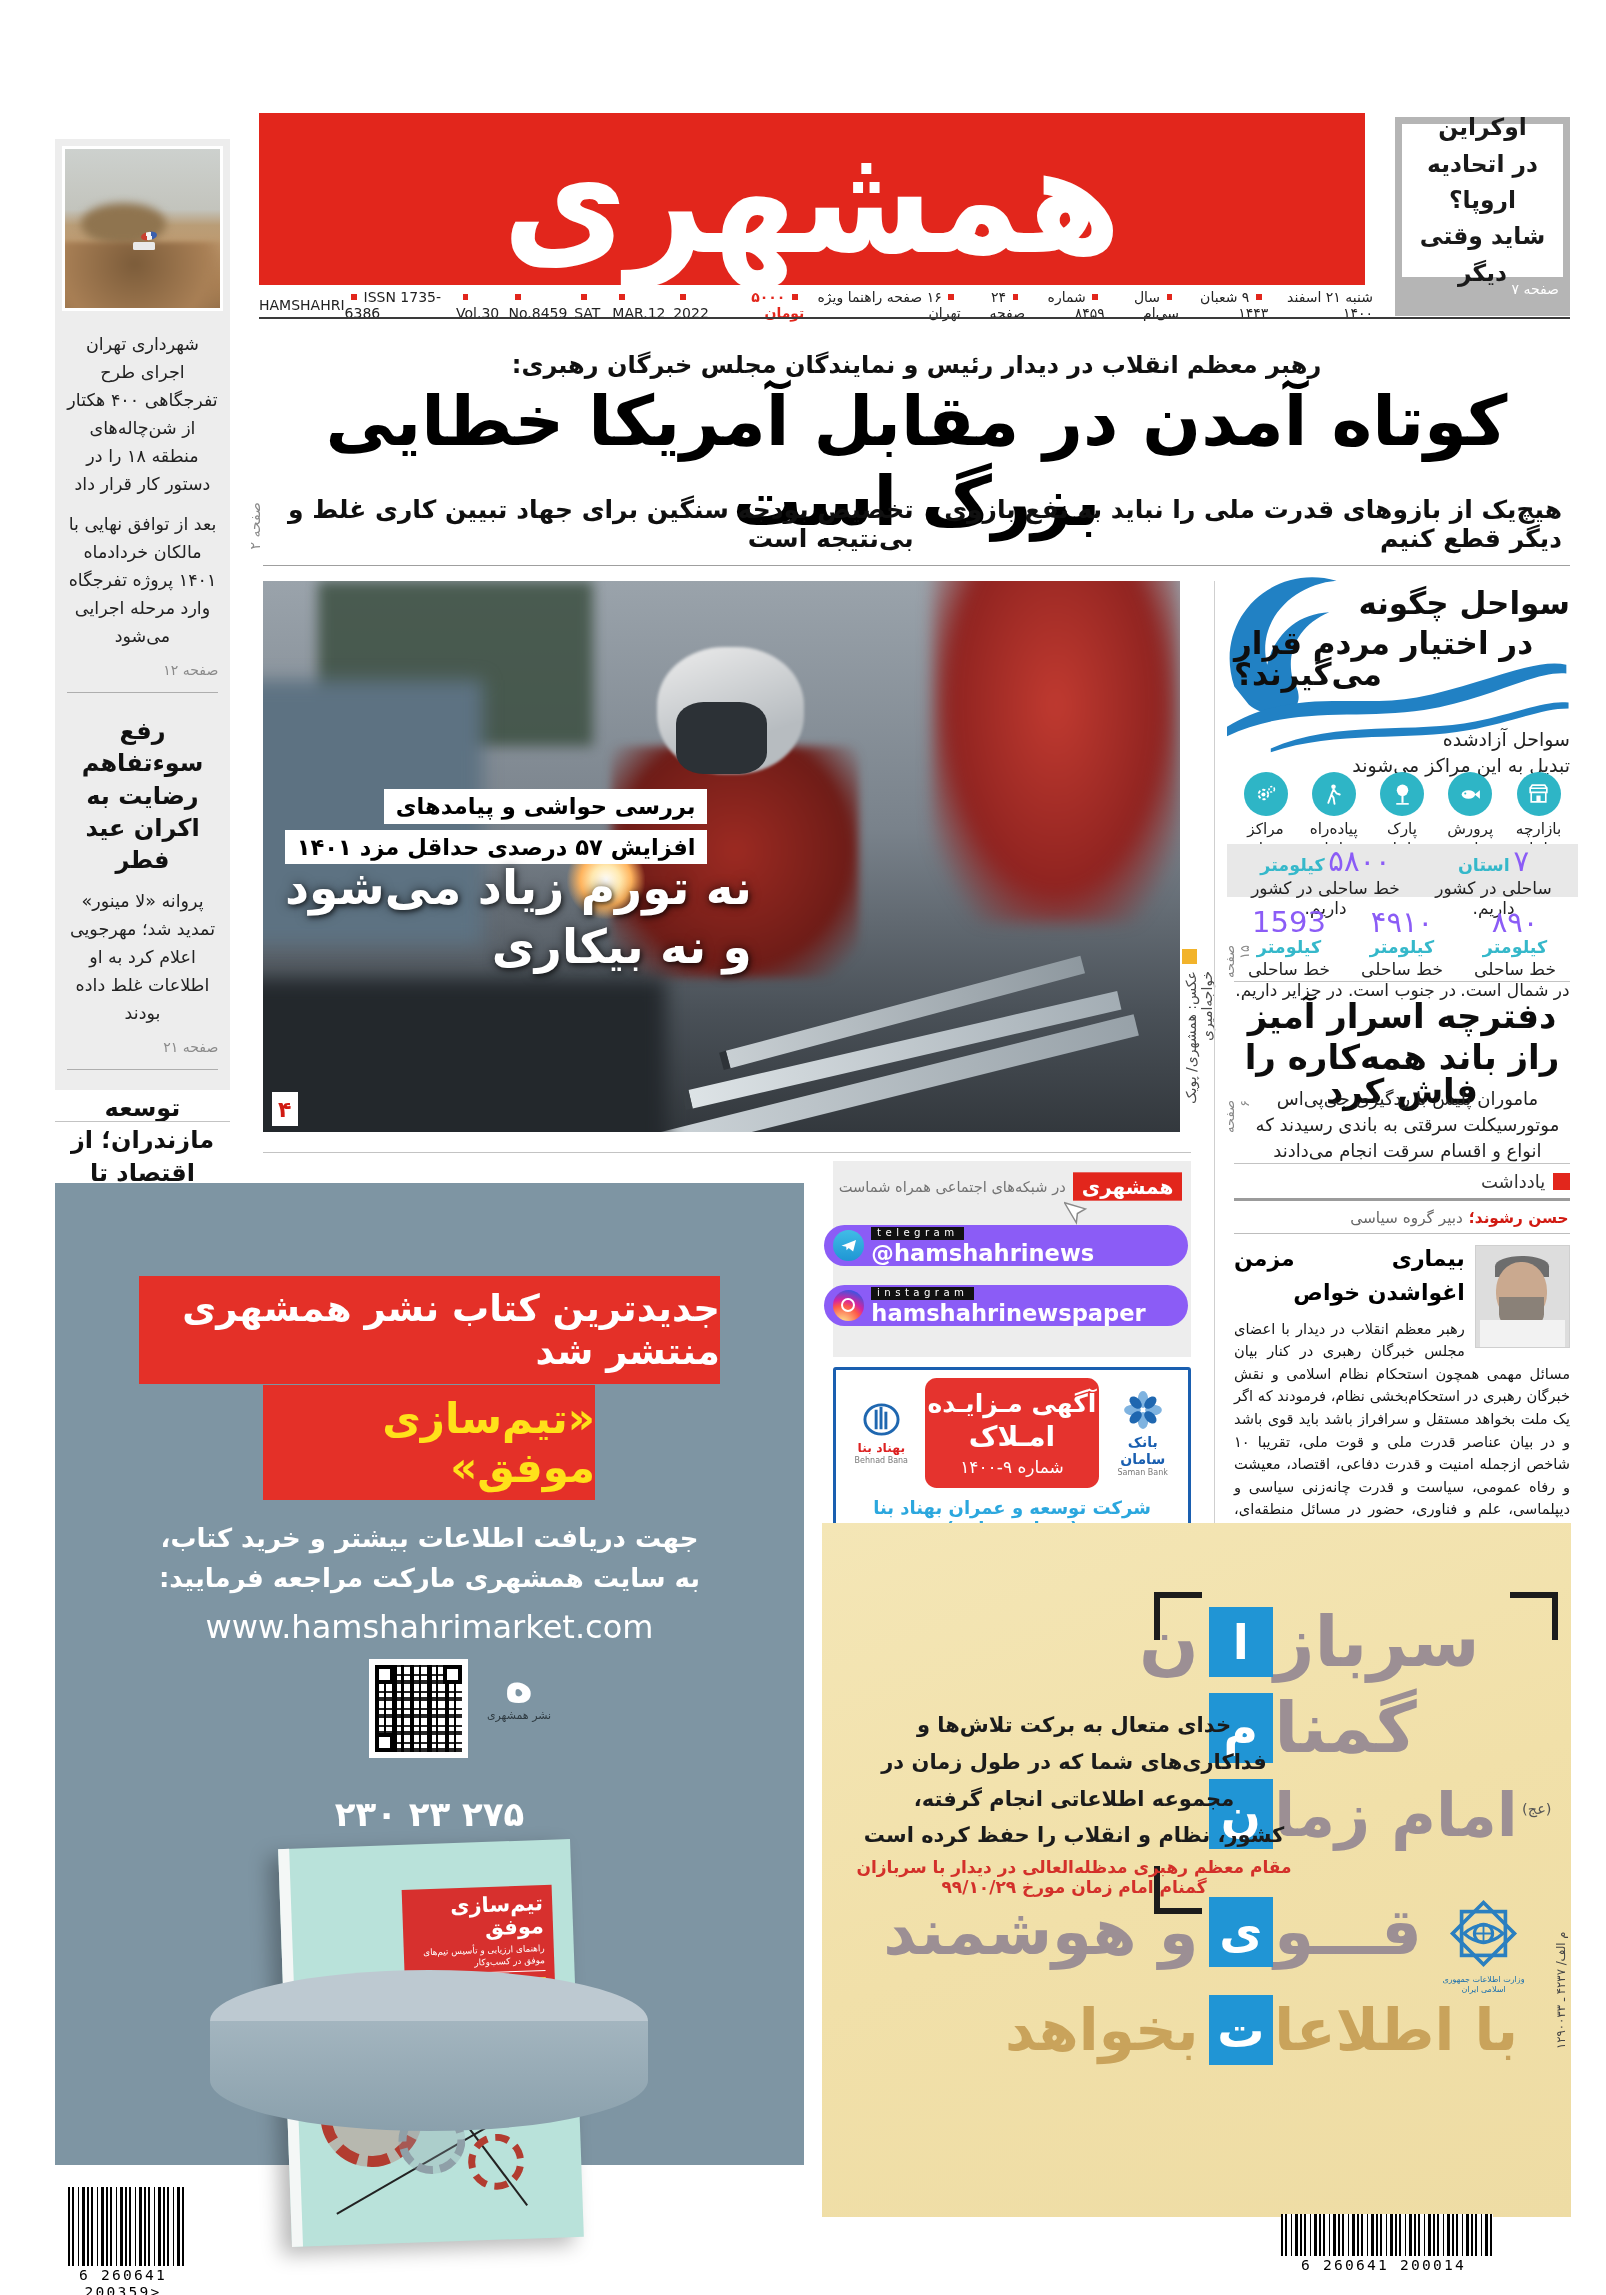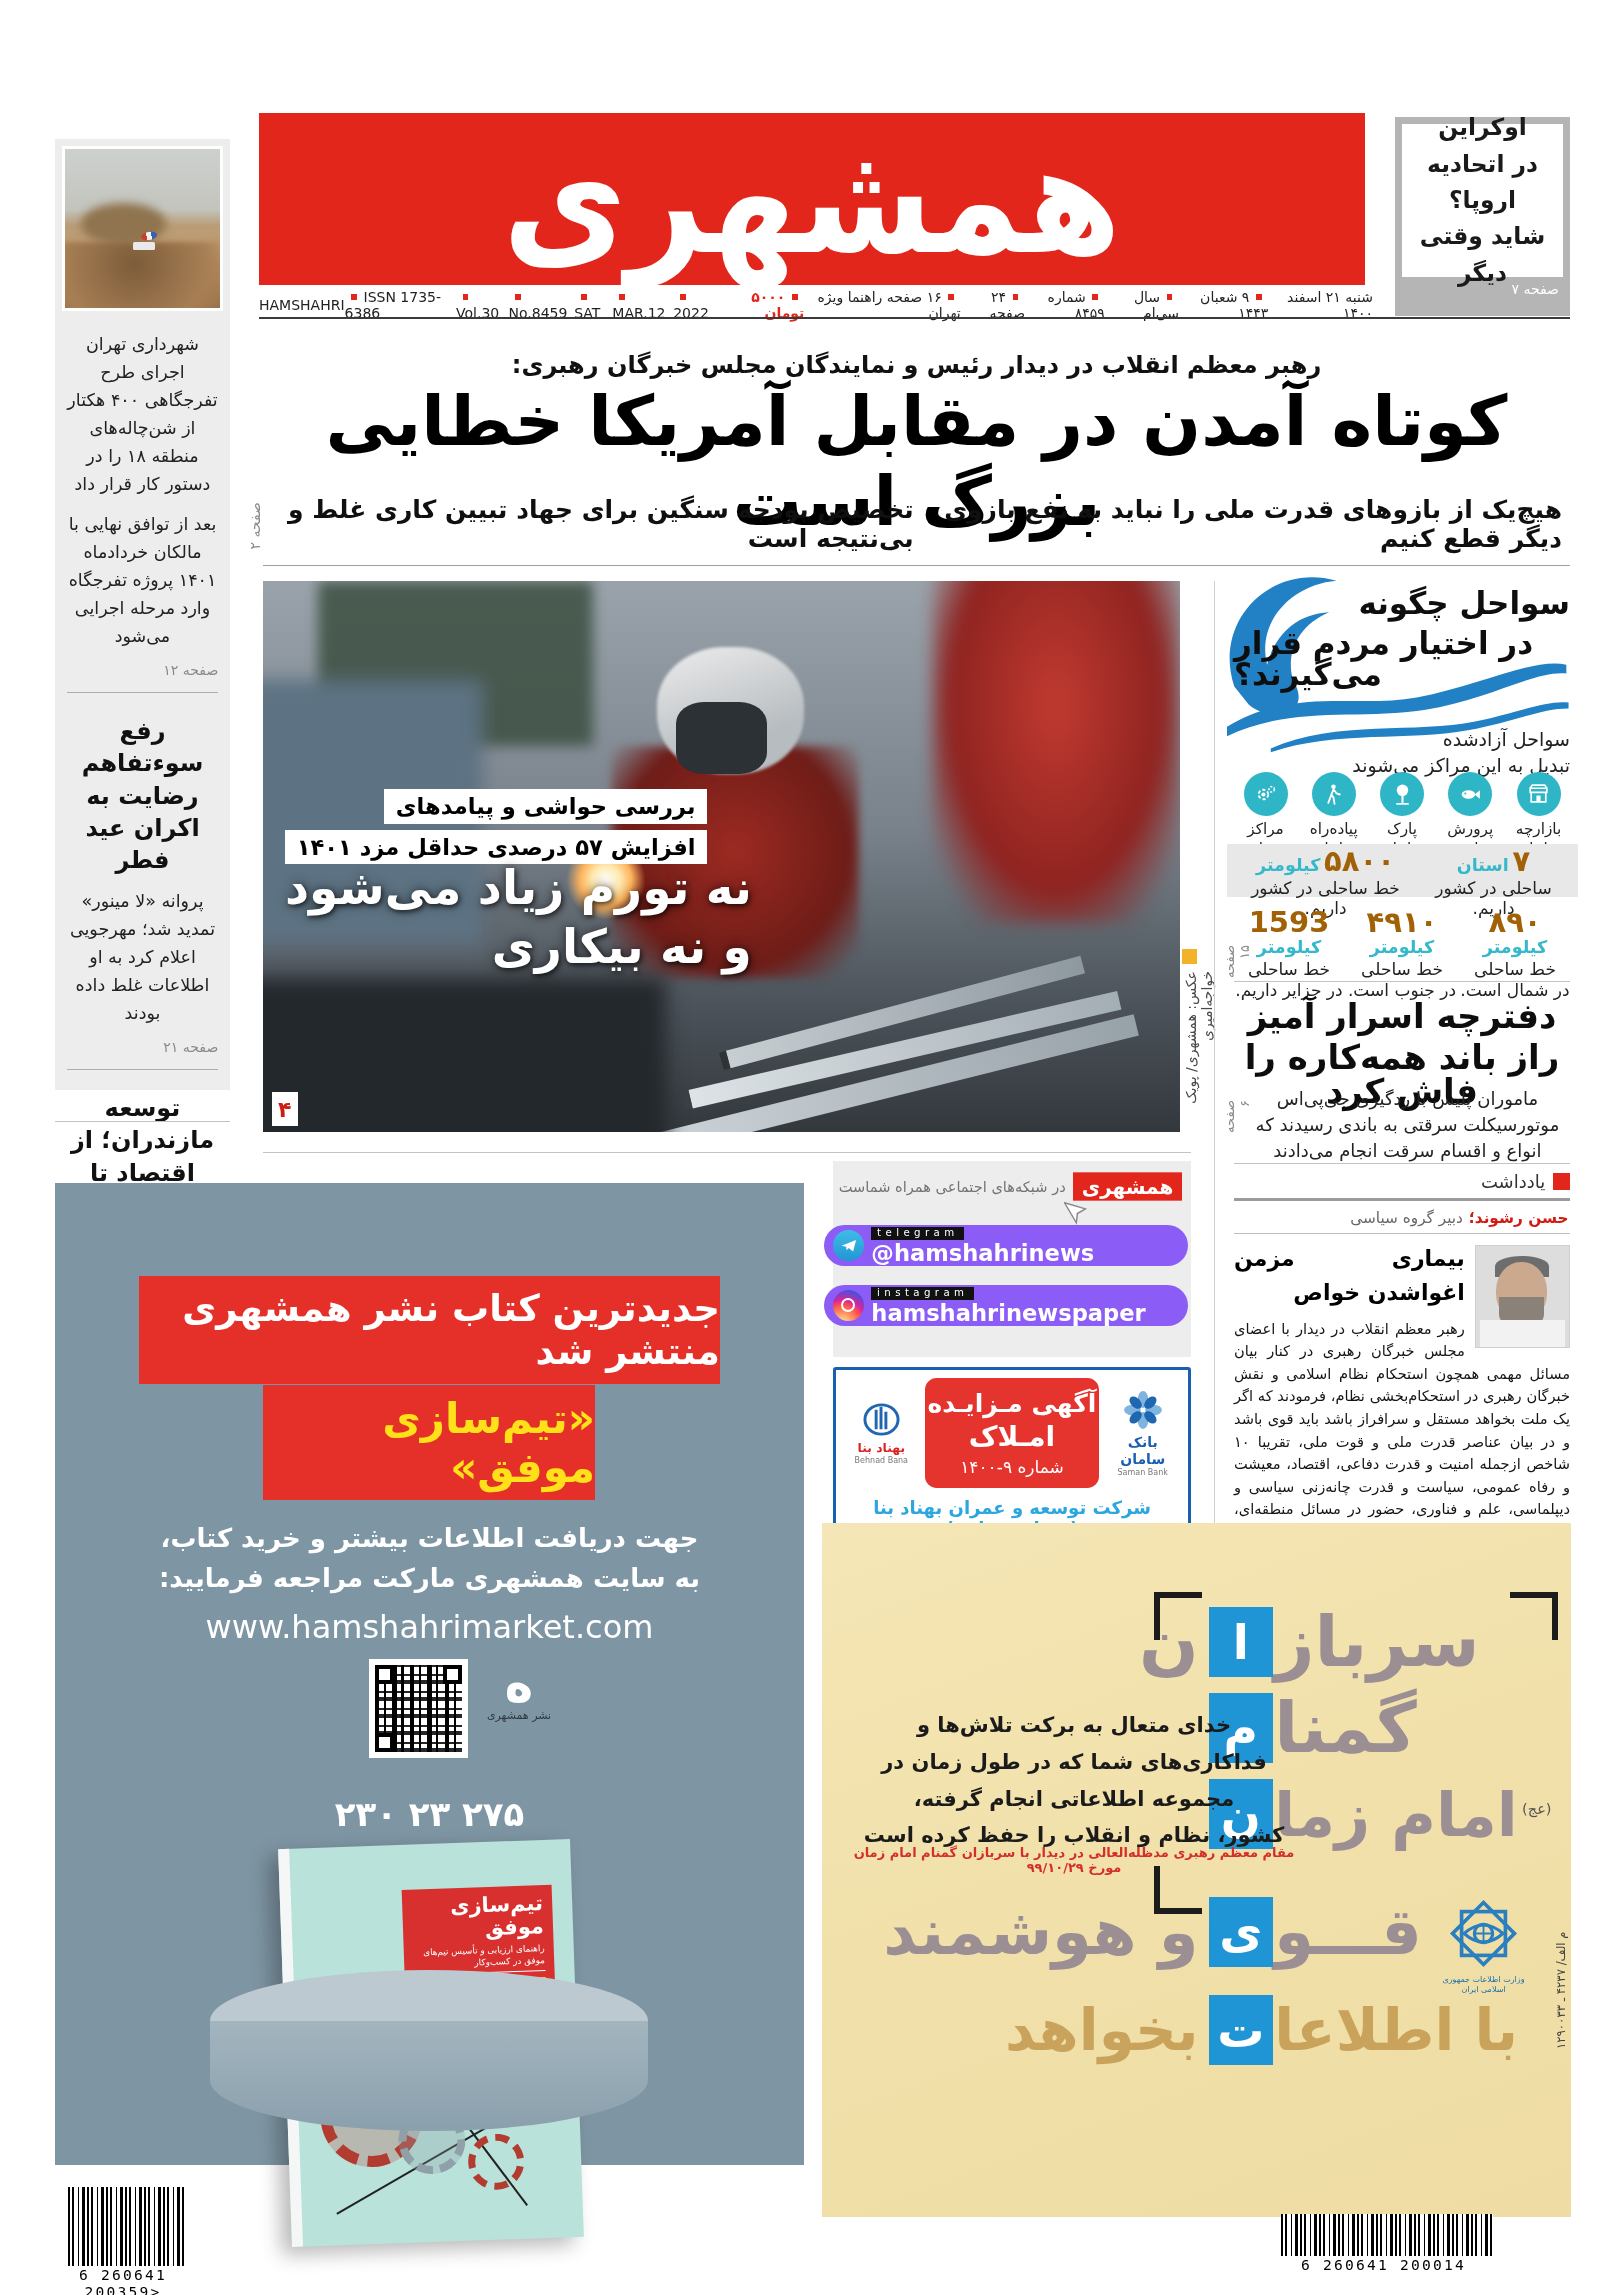--- a/index.html
+++ b/index.html
@@ -65,21 +65,21 @@
   
   .coast{position:absolute;left:1234px;top:581px;width:336px}
   .coast h2{position:absolute;right:0;margin:0;text-align:left;font-size:31px;line-height:1;color:#0e0e0e}
   .clead{position:absolute;right:0;top:146px;text-align:right;font-size:19px;line-height:1.35;color:#222}
   .icons{position:absolute;top:191px;left:0;width:336px;display:flex;direction:rtl;justify-content:space-between}
   .icn{width:63px;text-align:center}
   .icn .circ{width:44px;height:44px;border-radius:50%;background:#2eb5c6;margin:0 auto 4.4px auto;display:flex;align-items:center;justify-content:center}
   .icn .lbl{font-size:15.3px;line-height:1.3;color:#222}
   .strip{position:absolute;left:-7.3px;top:263px;width:351px;height:53px;background:#e8e8e8}
   .stat{text-align:center}
-  .stat .n{color:#a16207;font-weight:bold;font-size:29px;line-height:1}
+  .stat .n{color:#8b5cf6;font-weight:normal;font-size:29px;line-height:1}
   .stat .u{color:#35b8ca;font-weight:bold;font-size:17.5px}
   .stat .d{font-size:17px;color:#222;margin-top:1.5px}
   .stoprow{position:absolute;top:266px;left:0;width:336px;display:flex;direction:rtl;justify-content:space-around}
   .sbotrow{position:absolute;top:327px;left:0;width:336px;display:flex;direction:rtl;justify-content:space-between}
   .sbotrow .stat{width:110px}
   .cpage{position:absolute;left:-11.7px;top:364px;color:#8a8a8a;font-size:13px}
   .chr{position:absolute;left:0;top:400px;width:336px;height:0.7px;background:#c3c3c3}
   .mystery h2{position:absolute;right:0;left:0;margin:0;text-align:center;font-size:34px;line-height:1;color:#0d0d0d}
   .mdek{position:absolute;left:14.6px;right:3.7px;text-align:center;font-size:18px;line-height:1.45;color:#222}
   .mpage{position:absolute;left:-11.7px;top:519px;color:#8a8a8a;font-size:13px}
@@ -173,21 +173,21 @@
   .brk.tr{border-top:6.6px solid #1c1c1c;border-right:6.6px solid #1c1c1c}
   .brk.bl{border-bottom:6.6px solid #1c1c1c;border-left:6.6px solid #1c1c1c}
   .ilines{position:absolute;right:11.7px;top:76px;width:727px}
   .iline{display:flex;direction:rtl;align-items:center;height:86px}
   .iline .seg-r{width:285px;text-align:left;white-space:nowrap;color:#9c8f94;font-weight:bold}
   .iline .box{width:64px;height:70px;background:#2095d5;color:#fff;display:flex;align-items:center;justify-content:center;font-weight:bold;font-size:47px;margin-right:1.5px}
   .iline .seg-l{margin-right:10.2px;white-space:nowrap;color:#9c8f94;font-weight:bold}
   .gold{color:#c9a35b !important}
   .emb{font-size:14.6px;color:#555;font-weight:normal;vertical-align:super;margin-left:4.4px}
   .quote{position:absolute;left:22px;top:184px;width:460px;text-align:center;font-size:21px;font-weight:bold;line-height:1.75;color:#1b1b1b}
-  .attrib{position:absolute;left:22px;top:322px;width:460px;text-align:center;font-size:13px;font-weight:bold;color:#d3302a}
+  .attrib{position:absolute;left:22px;top:334px;width:460px;text-align:center;font-size:17px;font-weight:bold;color:#d3302a}
   .vaja{position:absolute;right:40px;top:374px;width:95px;text-align:center}
   .vaja .cap{font-size:8px;color:#1a6fae;line-height:1.3;margin-top:1.5px}
   .scode{position:absolute;right:2.9px;top:409px;height:248px;font-size:11.7px;color:#444}
 
   
   .bars{background:repeating-linear-gradient(90deg,#000 0 2.2px,#fff 2.2px 4.4px,#000 4.4px 5.8px,#fff 5.8px 10.2px,#000 10.2px 11px,#fff 11px 14px,#000 14px 17px,#fff 17px 19px)}
   .bc-digits{font-family:"DejaVu Sans Mono",monospace;font-size:14.6px;color:#000;letter-spacing:2.2px;text-align:center}
 </style>
 </head>
 <body>

